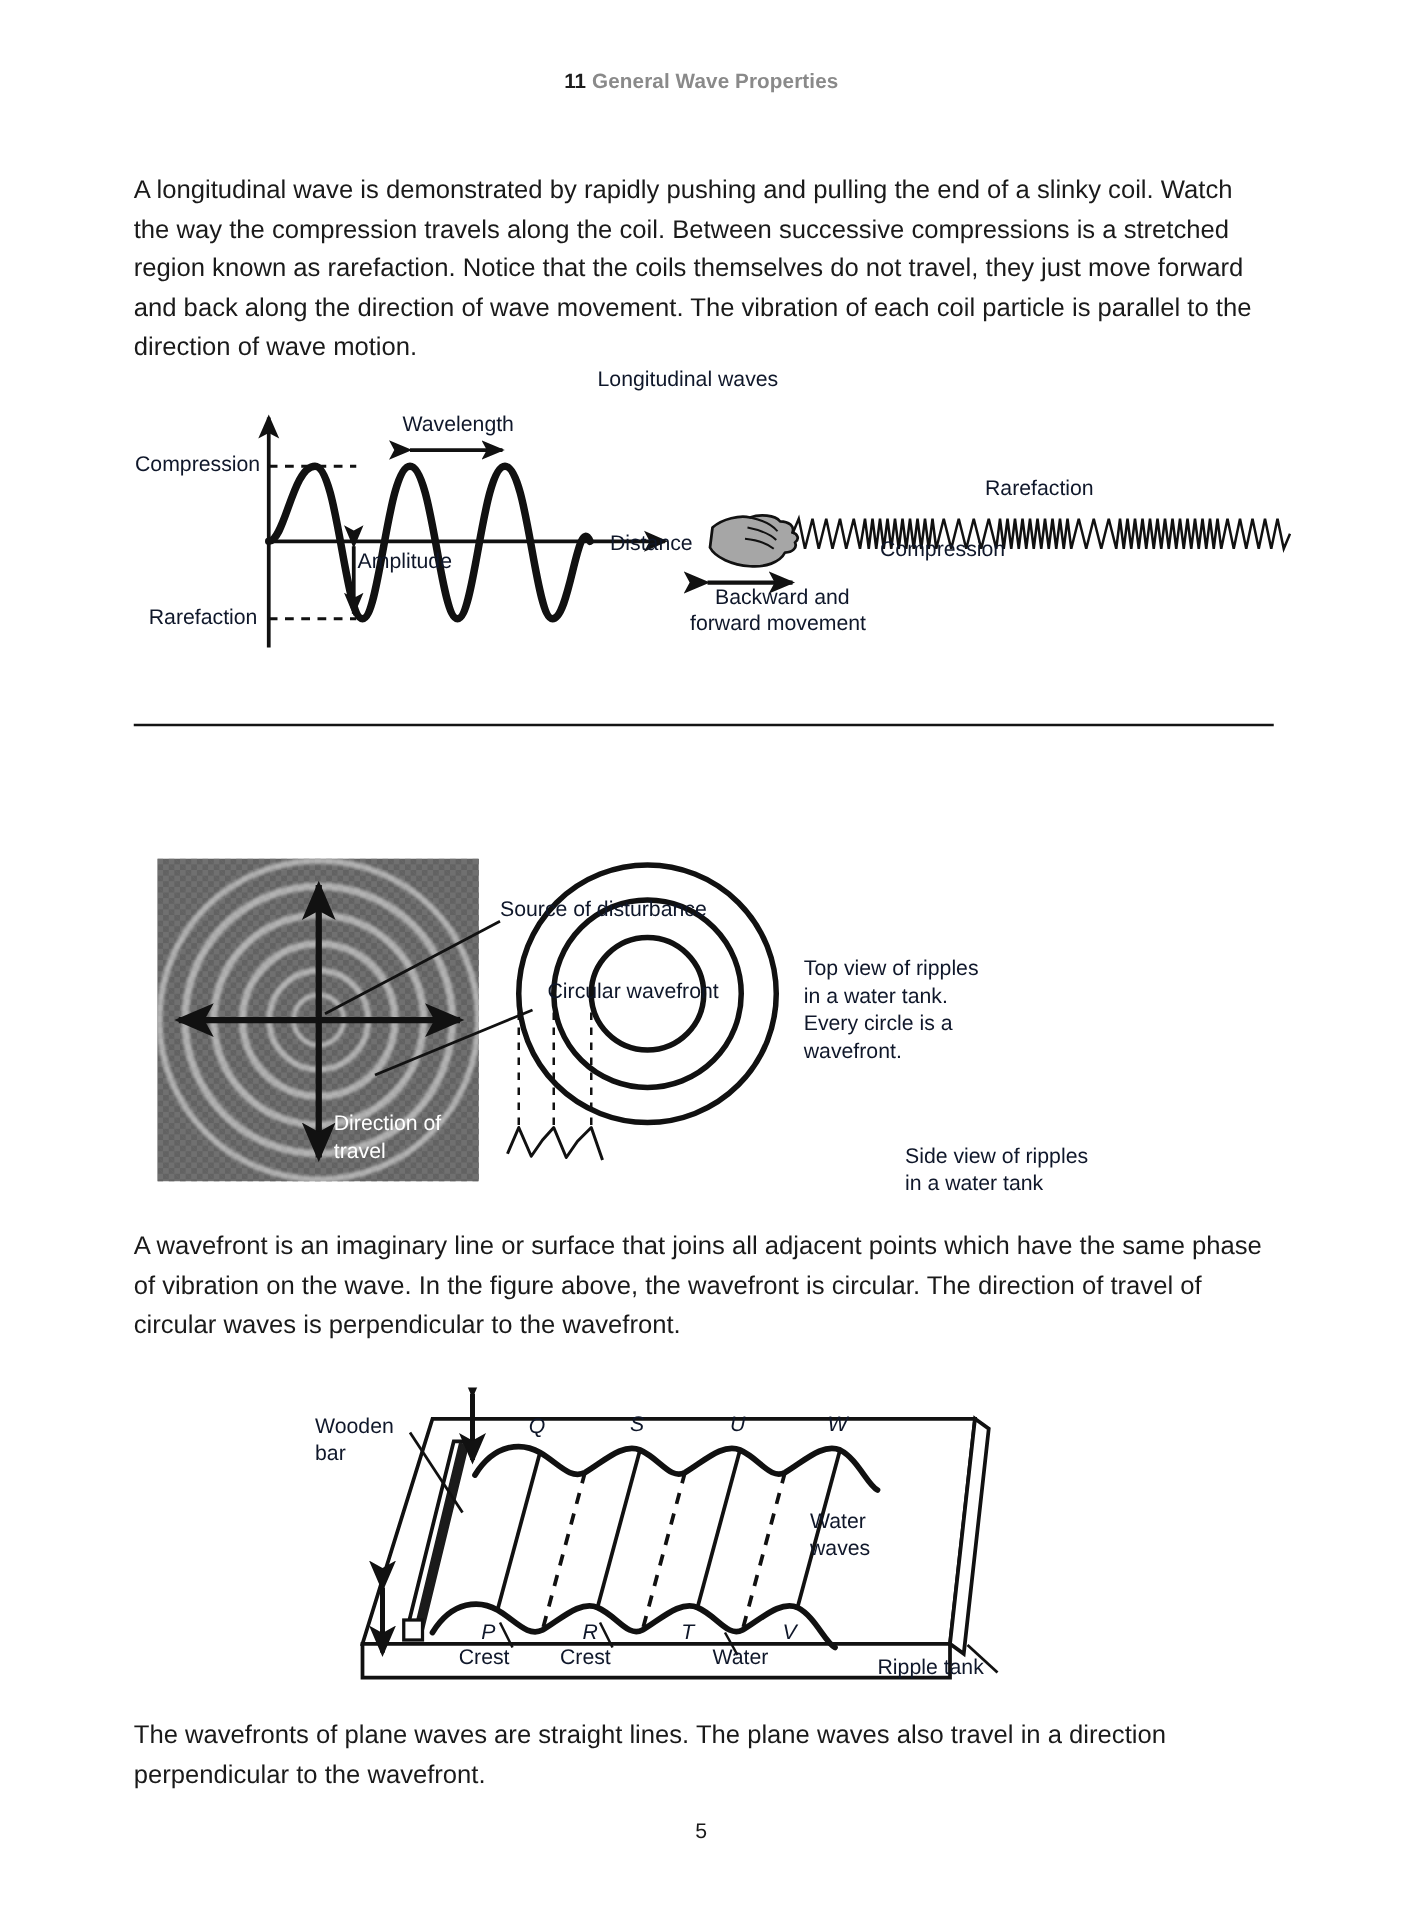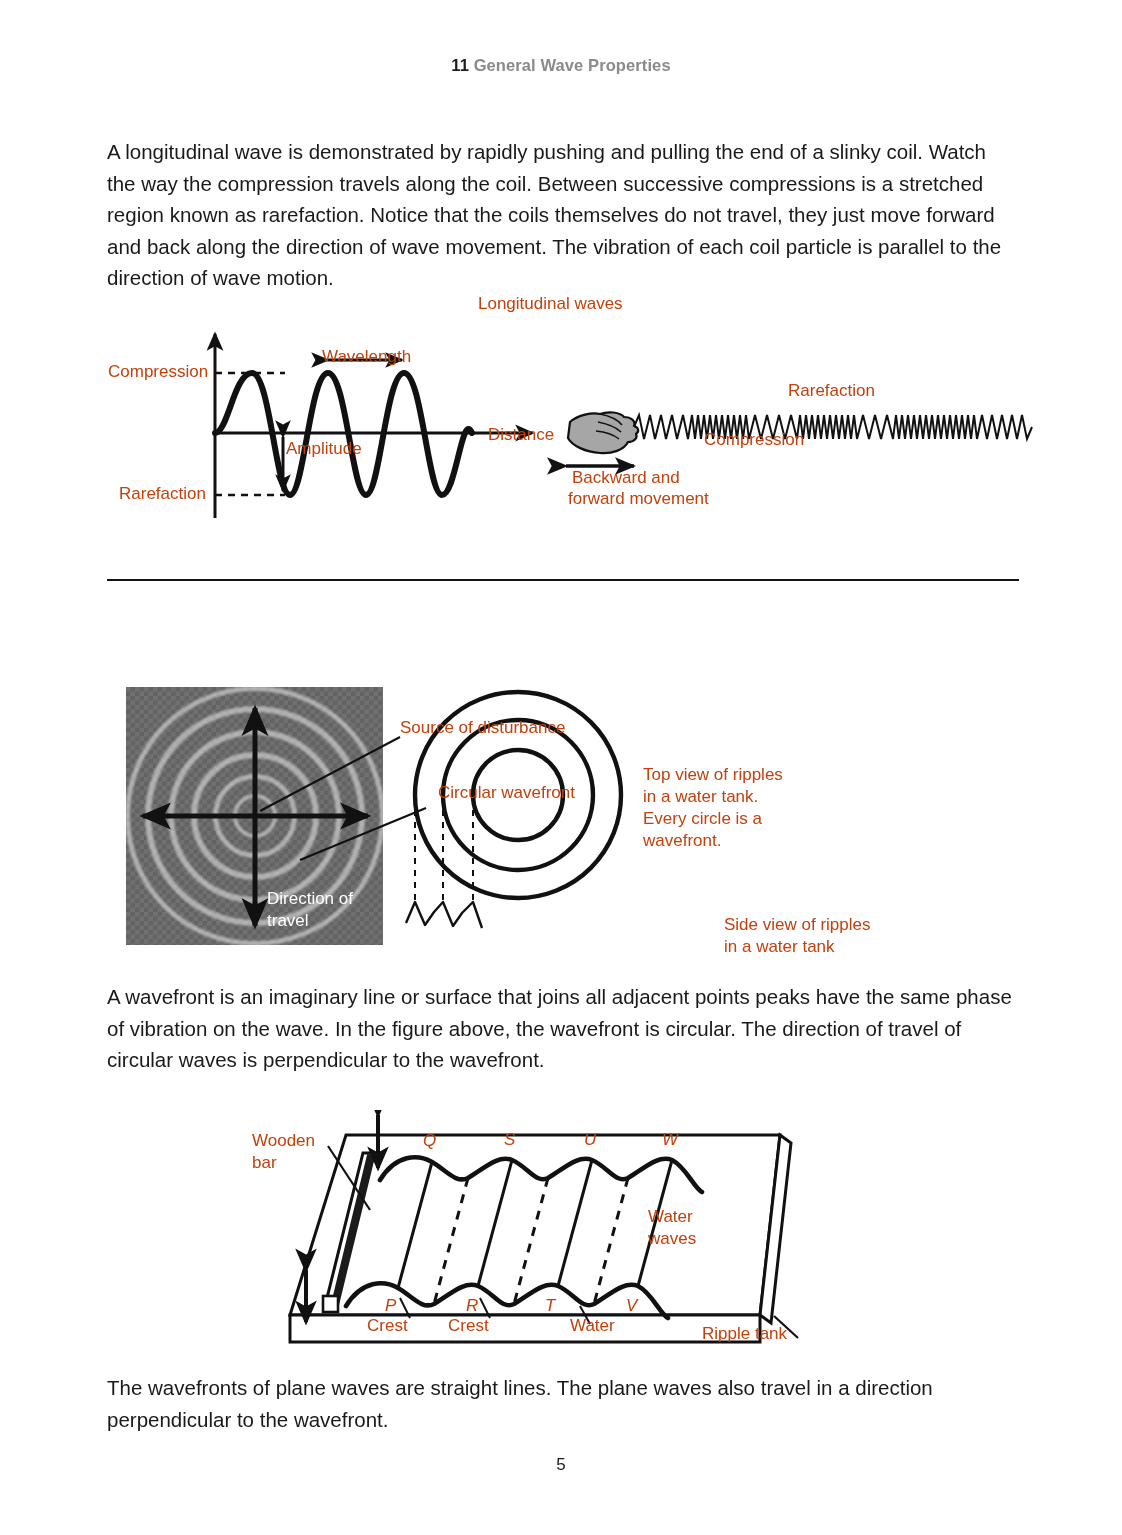--- a/index.html
+++ b/index.html
@@ -67,21 +67,21 @@
     margin-top: 3px;
     border-bottom: 2.6px solid #141414;
     width: 912px;
   }
 
   
   .lbl {
     position: absolute;
     font-size: 17px;
     line-height: 21px;
-    color: #c2410c;
+    color: #0f172a;
     white-space: pre;
   }
   .lbl.white { color: #ffffff; }
   .lbl.ital { font-style: italic; }
 
   
   #fig-longitudinal {
     position: absolute;
     left: 100px;
     top: 290px;
@@ -204,28 +204,28 @@
                l3,-24 l3,24 l3,-24 l3,24 l3,-24 l3,24 l3,-24 l3,24 l3,-24 l3,24
                l3,-24 l3,24 l3,-24 l3,24 l3,-24 l3,24 l3,-24 l3,24 l3,-24 l3,24
                l3,-24 l3,24 l3,-24 l3,24 l3,-24 l3,24 l3,-24 l3,24
                l5,-24 l5,24 l5,-24 l5,24 l5,-24 l5,24 l5,-24 l5,24 l5,-24 l5,24 l5,-12"></path>
 
       <line x1="466" y1="176" x2="534" y2="176" stroke="#111" stroke-width="3.4" marker-start="url(#arrHeadS)" marker-end="url(#arrHeadS)"></line>
     </svg>
 
     <div class="lbl" style="left:8px; top:71px;">Compression</div>
     <div class="lbl" style="left:19px; top:193px;">Rarefaction</div>
-    <div class="lbl" style="left:222px; top:56px;">Wavelength</div>
+    <div class="lbl" style="left:222px; top:39px;">Wavelength</div>
     <div class="lbl" style="left:186px; top:148px;">Amplitude</div>
     <div class="lbl" style="left:388px; top:134px;">Distance</div>
 
     <div class="lbl" style="left:688px; top:90px;">Rarefaction</div>
     <div class="lbl" style="left:604px; top:139px;">Compression</div>
     <div class="lbl" style="left:472px; top:177px;">Backward and</div>
-    <div class="lbl" style="left:468px; top:198px;">forward movement</div>
+    <div class="lbl" style="left:452px; top:198px;">forward movement</div>
   </div>
 
   <div class="section-head">
     <div class="sh-rule"></div>
   </div>
 
 
   <div id="fig-wavefront">
 
     <div class="ripple-photo">
@@ -273,21 +273,21 @@
 
     <div class="lbl" style="left:543px; top:84px;">Top view of ripples</div>
     <div class="lbl" style="left:543px; top:106px;">in a water tank.</div>
     <div class="lbl" style="left:543px; top:128px;">Every circle is a</div>
     <div class="lbl" style="left:543px; top:150px;">wavefront.</div>
 
     <div class="lbl" style="left:624px; top:234px;">Side view of ripples</div>
     <div class="lbl" style="left:624px; top:256px;">in a water tank</div>
   </div>
 
-  <div class="para p-wf-2">A wavefront is an imaginary line or surface that joins all adjacent points peaks have the same phase of vibration on the wave. In the figure above, the wavefront is circular. The direction of travel of circular waves is perpendicular to the wavefront.</div>
+  <div class="para p-wf-2">A wavefront is an imaginary line or surface that joins all adjacent points which have the same phase of vibration on the wave. In the figure above, the wavefront is circular. The direction of travel of circular waves is perpendicular to the wavefront.</div>
 
   <div id="fig-ripple-tank">
     <svg width="580" height="250" viewBox="0 0 580 250">
       <defs>
         <marker id="arrT" markerWidth="7" markerHeight="7" refX="5.4" refY="3.1" orient="auto">
           <path d="M0,0.4 L6.3,3.1 L0,5.8 L1.5,3.1 Z" fill="#111"></path>
         </marker>
       </defs>
 
       <path d="M96,25 L530,25 L510,205 L40,205 Z" fill="#ffffff" stroke="#111" stroke-width="3"></path>

